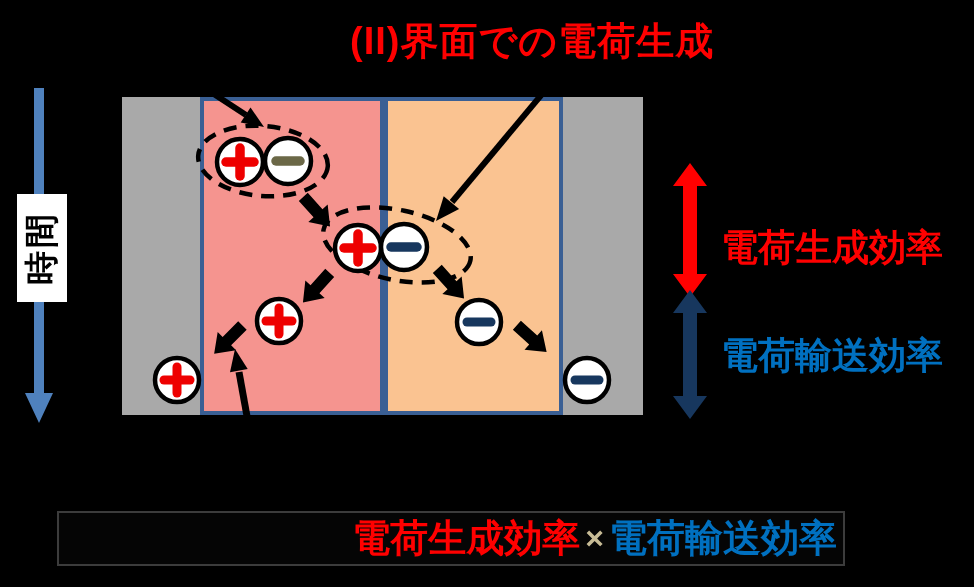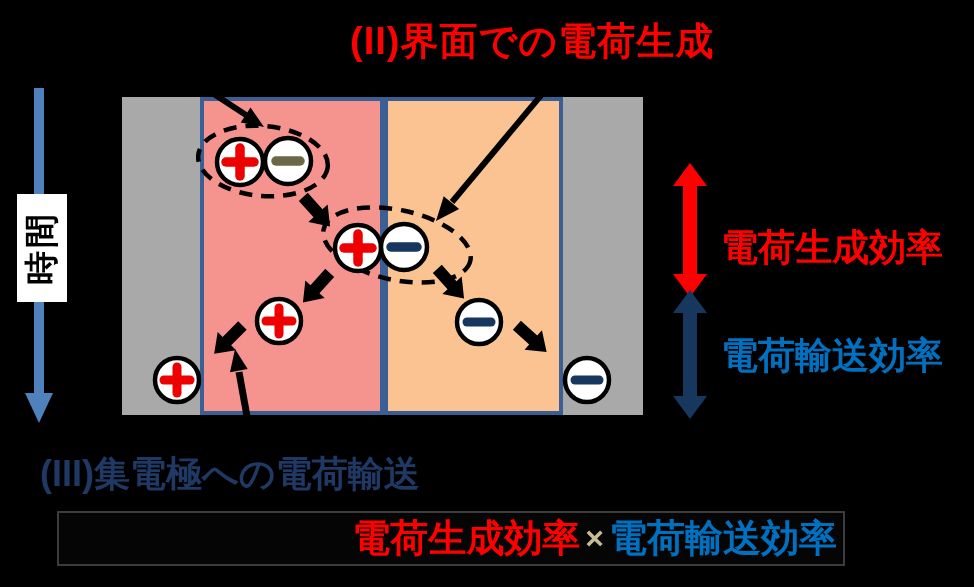--- a/index.html
+++ b/index.html
@@ -125,21 +125,20 @@
   <div class="abs figure-title">(II)界面での電荷生成</div>
 
   <div class="abs time-box">
     <span class="time-label">時間</span>
   </div>
 
   <div class="abs gen-label">電荷生成効率</div>
 
   <div class="abs trans-label">電荷輸送効率</div>
 
-  <div class="abs collect-label">(III)集電極への電荷輸送</div>
 
   <div class="abs formula-box">
     <span class="red">電荷生成効率</span>
     <span class="x">×</span>
     <span class="blue">電荷輸送効率</span>
   </div>
 
 </div>
 
 </body></html>

